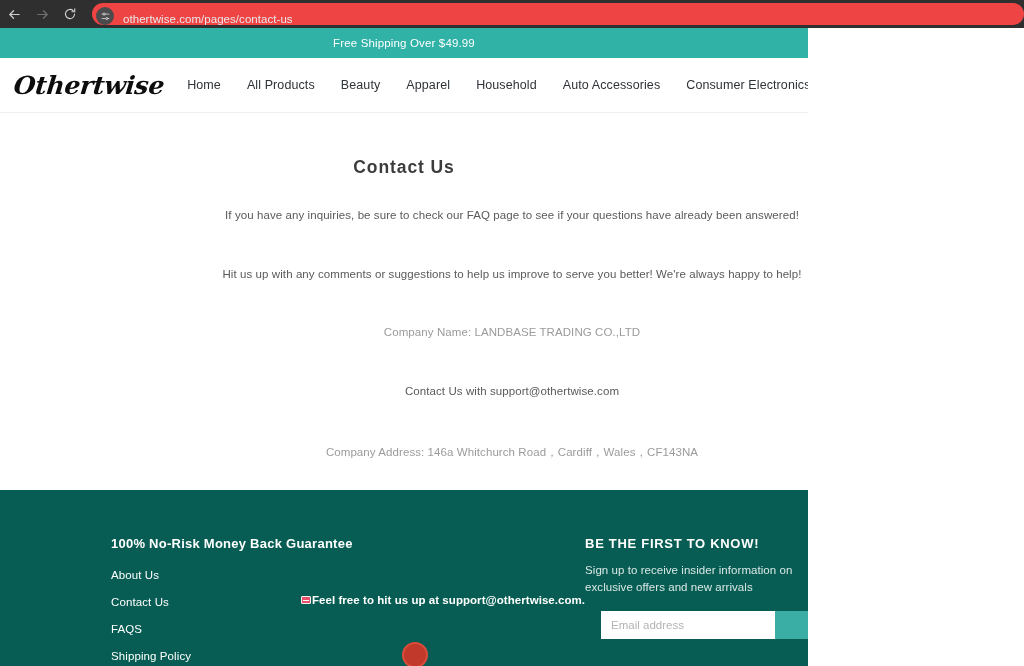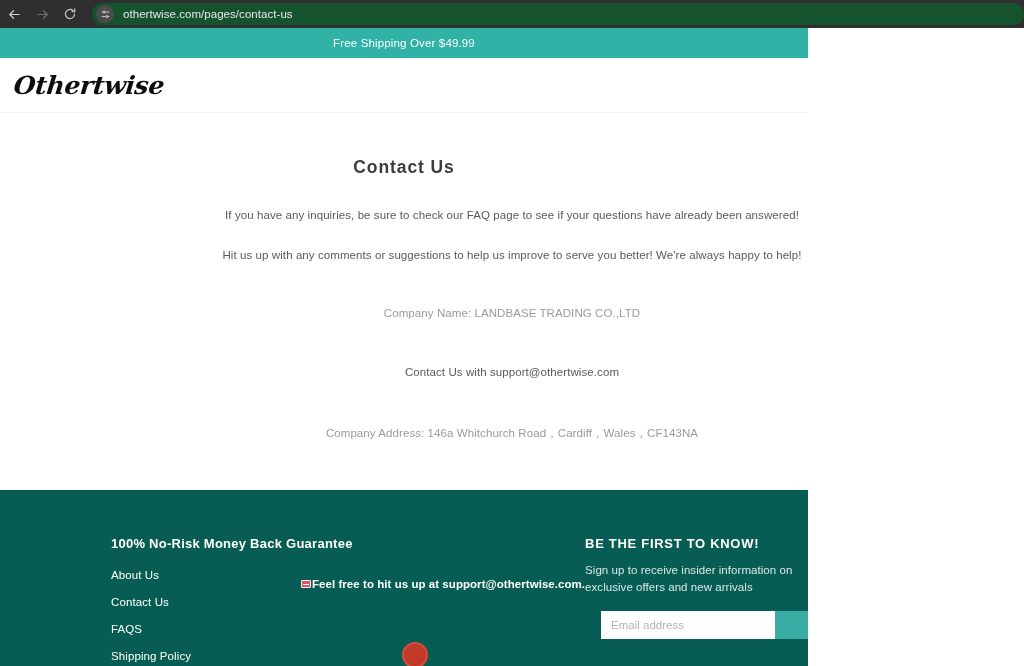--- a/index.html
+++ b/index.html
@@ -29,24 +29,24 @@
     flex: 0 0 auto;
   }
   .nav-btn.first { margin-left: 0px; }
   .nav-btn.disabled { color: #6f7072; }
   .nav-btn svg { display: block; }
   .omnibox {
     margin-left: 8px;
     height: 22px;
     flex: 1 1 auto;
     max-width: 932px;
-    background: #14532d;
+    background: #ef4444;
     border-radius: 11px;
     display: flex;
-    align-items: center;
+    align-items: flex-end;
     padding: 0 10px 0 4px;
   }
   .omnibox-icon {
     width: 18px;
     height: 18px;
     border-radius: 50%;
     background: #4b4b4d;
     display: flex;
     align-items: center;
     justify-content: center;
@@ -135,21 +135,21 @@
     width: 1024px;
     padding: 0 0 0 0;
   }
   .para {
     text-align: center;
     font-size: 11.5px;
     color: #5a5a5a;
     letter-spacing: 0.08px;
   }
   .para.p1 { margin-top: 31px; }
-  .para.p2 { margin-top: 28px; }
+  .para.p2 { margin-top: 47px; }
   .para.p3 { margin-top: 47px; }
   .para.muted {
     color: #9b9b9b;
   }
   .para.p4 { margin-top: 46px; }
   .para.p5 { margin-top: 48px; }
 
   
   .site-footer {
     background: #075d53;
@@ -183,21 +183,21 @@
     margin-bottom: 9px;
   }
   .footer-link {
     color: #ffffff;
     font-size: 11.5px;
     text-decoration: none;
     letter-spacing: 0.1px;
     cursor: pointer;
   }
   .footer-note {
-    margin-top: 42px;
+    margin-top: 58px;
     color: #ffffff;
     font-size: 11.5px;
     font-weight: bold;
     letter-spacing: 0.05px;
     display: flex;
     align-items: center;
     white-space: nowrap;
   }
   .mail-emoji {
     display: inline-block;
@@ -307,20 +307,30 @@
 </div>
 
 <div class="viewport">
 
   <div class="announce">
     <span class="announce-text">Free Shipping Over $49.99</span>
   </div>
 
   <header class="site-header">
     <div class="logo">Othertwise</div>
+    <nav class="main-nav">
+      <a class="nav-link">Home</a>
+      <a class="nav-link">All Products</a>
+      <a class="nav-link">Beauty</a>
+      <a class="nav-link">Apparel</a>
+      <a class="nav-link">Household</a>
+      <a class="nav-link">Auto Accessories</a>
+      <a class="nav-link">Consumer Electronics</a>
+      <a class="nav-link">Order Tracking</a>
+    </nav>
   </header>
 
   <main class="content">
     <h1 class="page-title">Contact Us</h1>
     <div class="content-body">
       <p class="para p1">If you have any inquiries, be sure to check our FAQ page to see if your questions have already been answered!</p>
       <p class="para p2">Hit us up with any comments or suggestions to help us improve to serve you better! We're always happy to help!</p>
       <p class="para p4 muted">Company Name: LANDBASE TRADING CO.,LTD</p>
       <p class="para p3">Contact Us with  support@othertwise.com</p>
       <p class="para p5 muted">Company Address: 146a Whitchurch Road，Cardiff，Wales，CF143NA</p>

